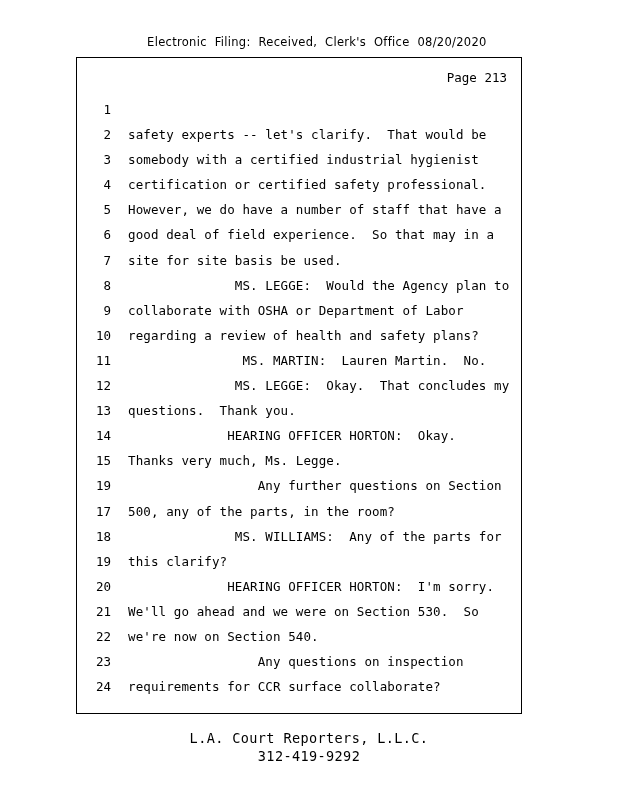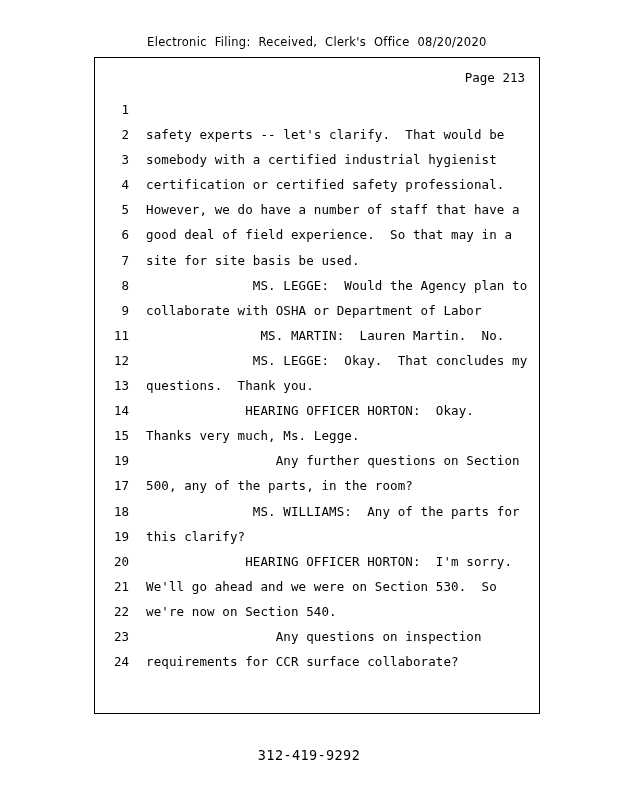--- a/index.html
+++ b/index.html
@@ -35,21 +35,21 @@
   }
   .filing-stamp .line2 {
     display: block;
     margin-top: 2px;
     font-family: "DejaVu Sans Mono", monospace;
     font-size: 12.5px;
     letter-spacing: 0px;
   }
   .transcript-box {
     position: absolute;
-    left: 94px;
+    left: 76px;
     top: 57px;
     width: 446px;
     height: 657px;
     border: 1.5px solid #000000;
     box-sizing: border-box;
     background: #ffffff;
   }
   .page-label {
     position: absolute;
     right: 14px;
@@ -92,21 +92,21 @@
     width: 618px;
     text-align: center;
   }
   .footer .firm {
     font-size: 13.5px;
     letter-spacing: 0.4px;
     white-space: pre;
   }
   .footer .phone {
     font-size: 13.5px;
-    margin-top: 17px;
+    margin-top: 2px;
     letter-spacing: 0.4px;
     white-space: pre;
   }
 </style>
 </head>
 <body>
 
 <div id="page">
 
   <div class="filing-stamp">
@@ -148,20 +148,24 @@
       </div>
       <div class="line-row">
         <div class="line-num">8</div>
         <div class="line-text">              MS. LEGGE:  Would the Agency plan to</div>
       </div>
       <div class="line-row">
         <div class="line-num">9</div>
         <div class="line-text">collaborate with OSHA or Department of Labor</div>
       </div>
       <div class="line-row">
+        <div class="line-num">10</div>
+        <div class="line-text">regarding a review of health and safety plans?</div>
+      </div>
+      <div class="line-row">
         <div class="line-num">11</div>
         <div class="line-text">               MS. MARTIN:  Lauren Martin.  No.</div>
       </div>
       <div class="line-row">
         <div class="line-num">12</div>
         <div class="line-text">              MS. LEGGE:  Okay.  That concludes my</div>
       </div>
       <div class="line-row">
         <div class="line-num">13</div>
         <div class="line-text">questions.  Thank you.</div>
@@ -208,16 +212,17 @@
       </div>
       <div class="line-row">
         <div class="line-num">24</div>
         <div class="line-text">requirements for CCR surface collaborate?</div>
       </div>
 
     </div>
   </div>
 
   <div class="footer">
+    <div class="firm">L.A. Court Reporters, L.L.C.</div>
     <div class="phone">312-419-9292</div>
   </div>
 
 </div>
 
 </body></html>

